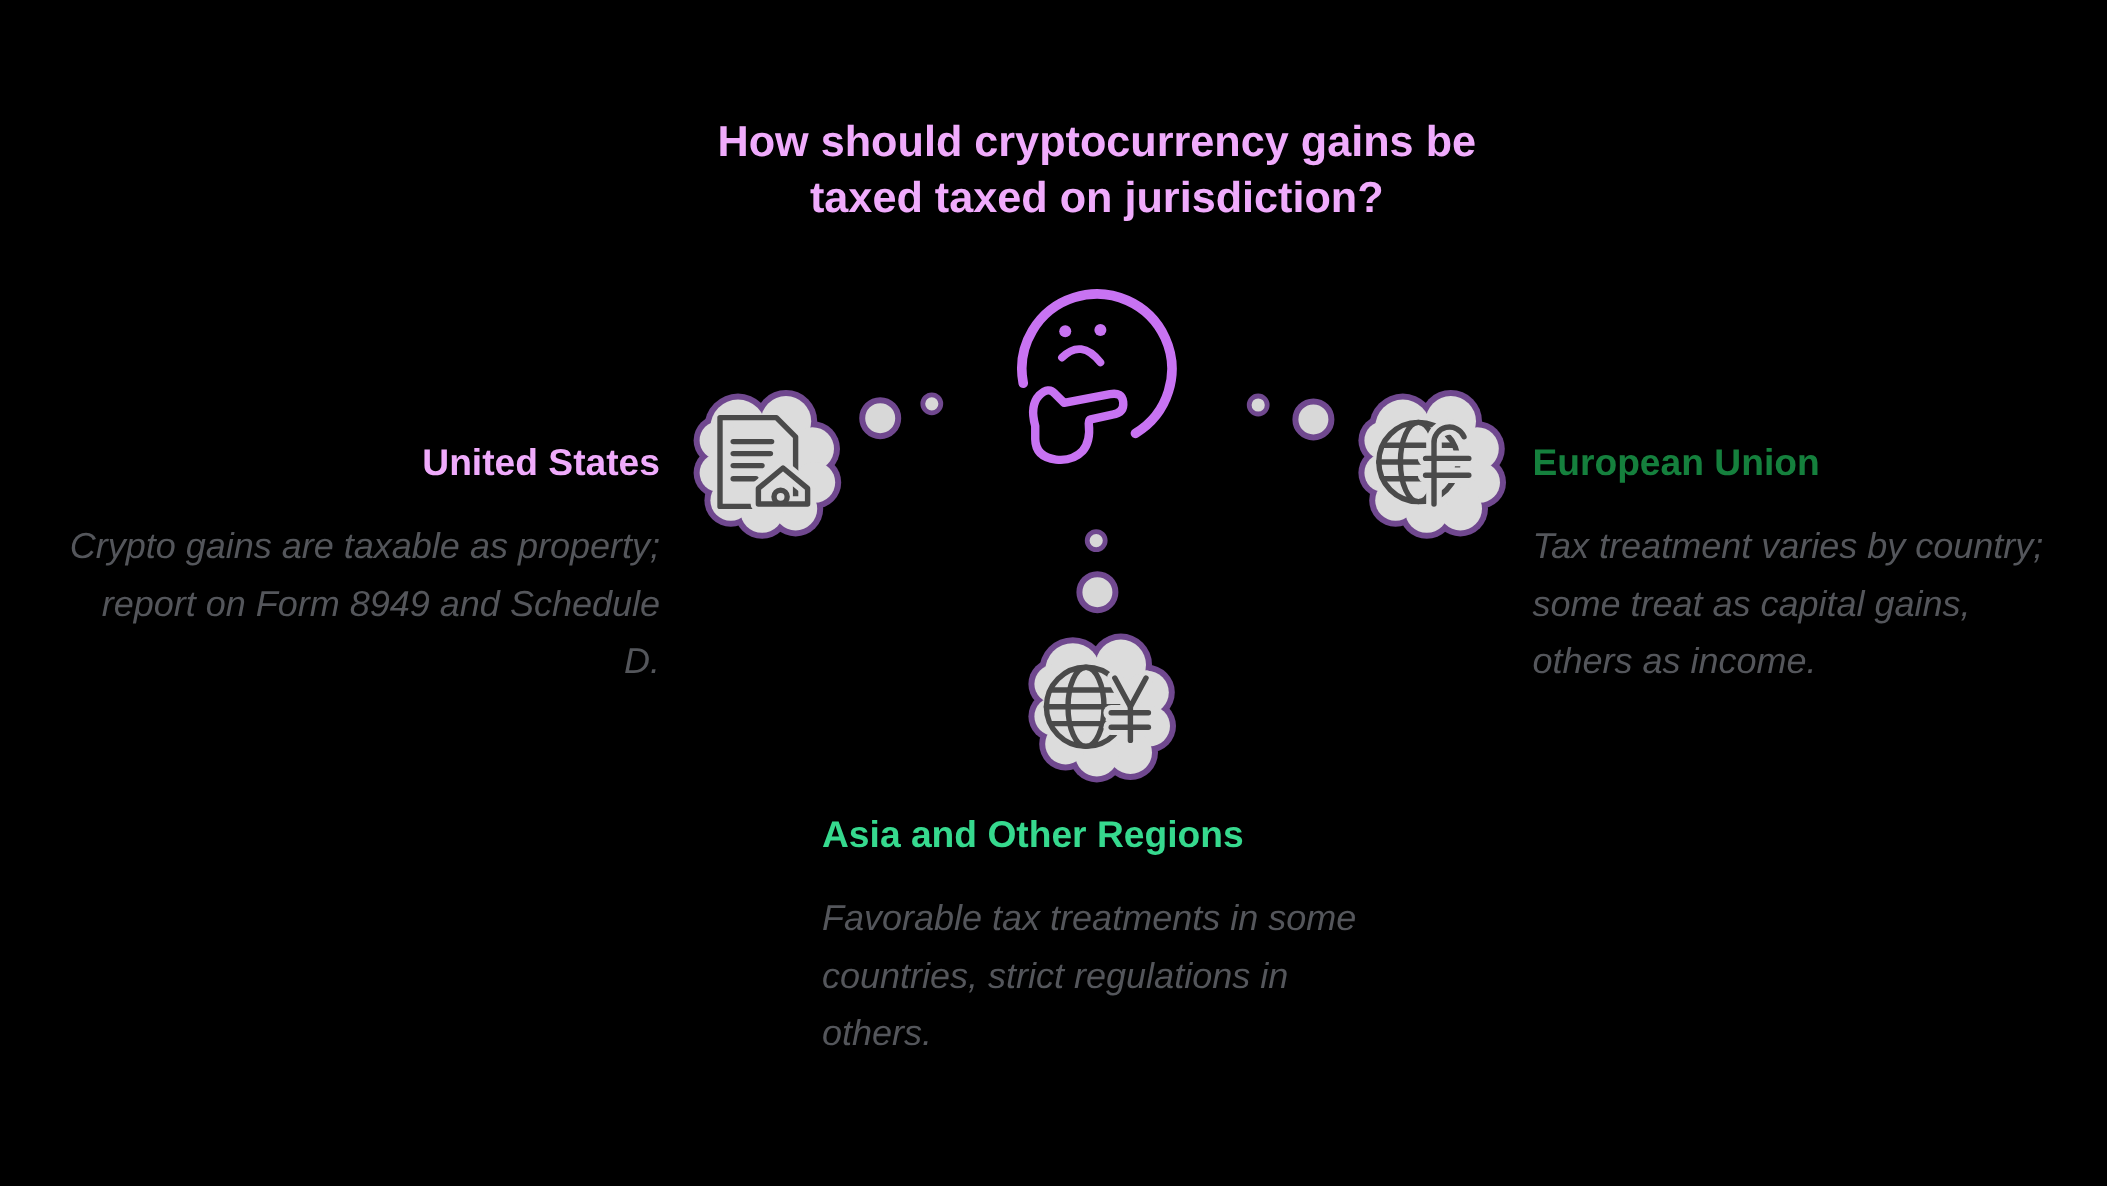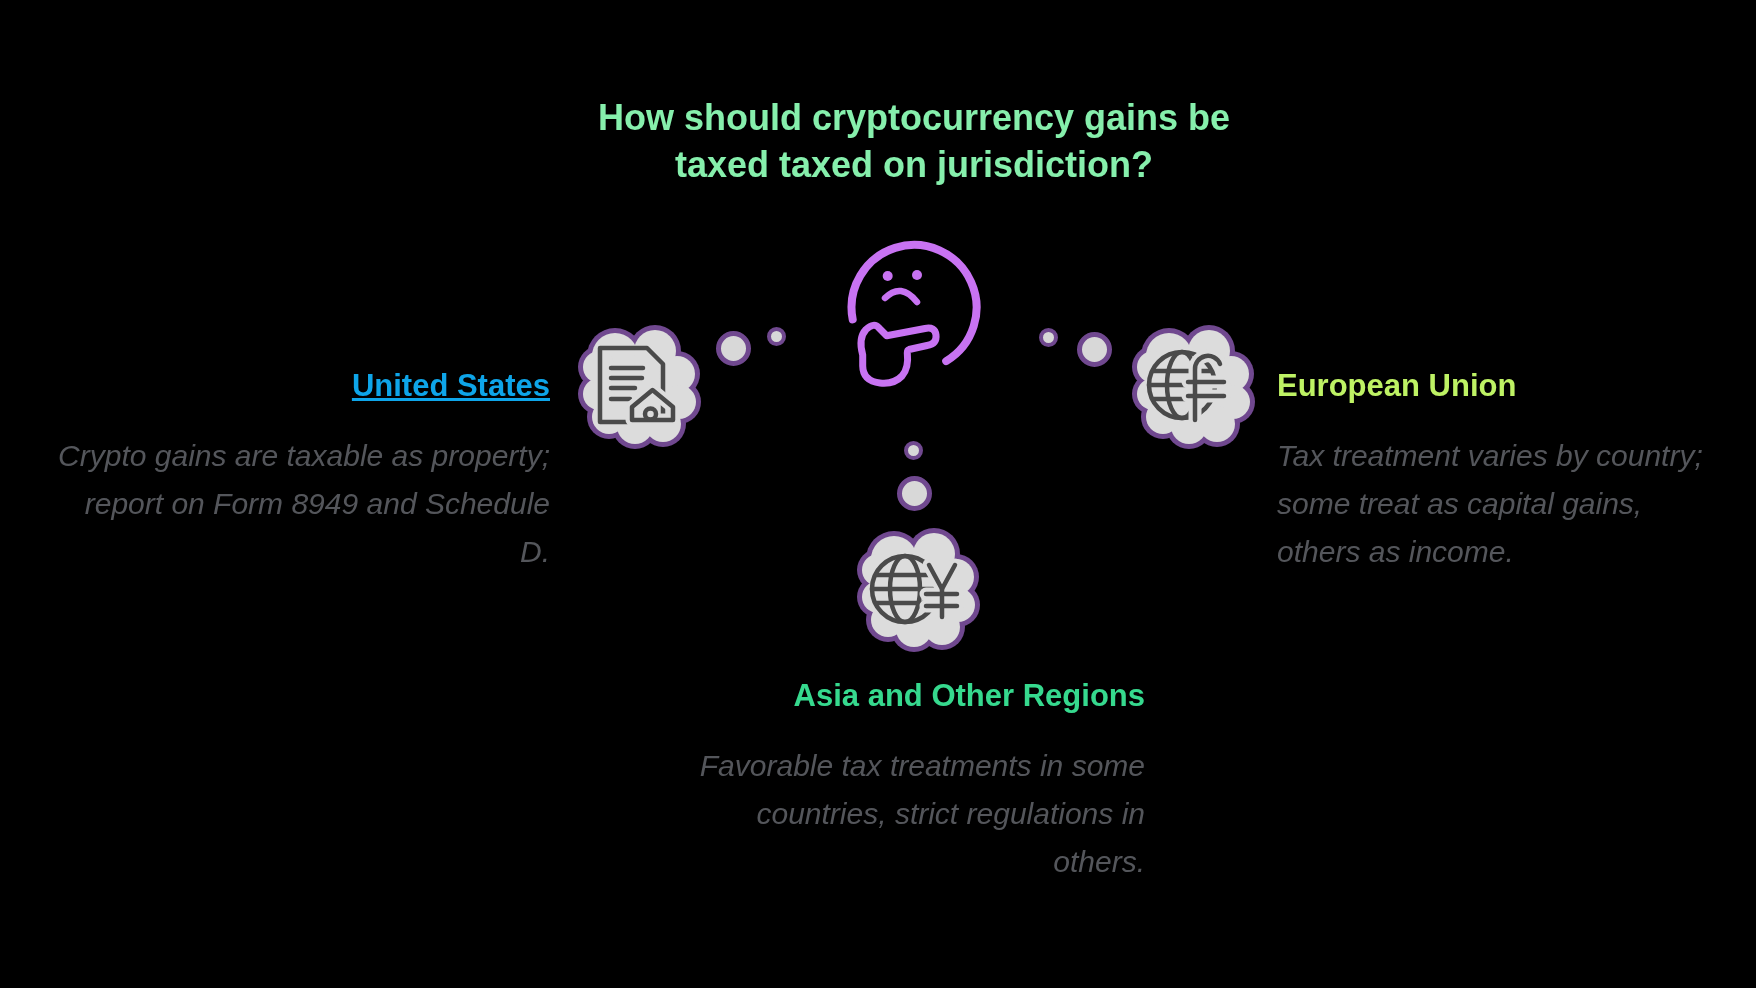--- a/index.html
+++ b/index.html
@@ -3,29 +3,29 @@
 <meta charset="utf-8">
 <style>
   html,body{margin:0;padding:0;}
   body{
     width:1756px;height:988px;background:#000000;position:relative;overflow:hidden;
     font-family:"Liberation Sans", sans-serif;
   }
   .abs{position:absolute;}
   .title{
     left:564px;top:94px;width:700px;text-align:center;
-    color:#86efac;font-size:36px;font-weight:bold;line-height:47px;
+    color:#f0abfc;font-size:36px;font-weight:bold;line-height:47px;
   }
   .node h2{font-size:31px;font-weight:bold;line-height:40px;margin:0;}
   .node p{font-size:30px;color:#54565b;line-height:48px;margin:26px 0 0 0;font-style:italic;}
   .node-us{left:50px;top:366px;width:500px;text-align:right;}
-  .node-us h2{color:#0ea5e9;text-decoration:underline;}
+  .node-us h2{color:#f0abfc;}
   .node-eu{left:1277px;top:366px;width:430px;text-align:left;}
-  .node-eu h2{color:#bef264;}
-  .node-asia{left:685px;top:676px;width:460px;text-align:right;}
+  .node-eu h2{color:#15803d;}
+  .node-asia{left:685px;top:676px;width:460px;text-align:left;}
   .node-asia h2{color:#36d98e;}
   .dot{position:absolute;background:#d8d8d8;border-radius:50%;box-sizing:border-box;border:5px solid #70488f;}
   .dot-sm{width:19px;height:19px;border-width:4px;}
   .dot-lg{width:35px;height:35px;border-width:5px;}
   svg{display:block;}
   .cloud-stroke{fill:#70488f;}
   .cloud-fill{fill:#dcdcdc;}
   .icon-line{stroke:#4a4a4a;stroke-width:4.5;fill:none;stroke-linecap:round;stroke-linejoin:round;}
   .icon-halo{stroke:#dcdcdc;stroke-width:13;fill:none;stroke-linecap:round;stroke-linejoin:round;}
   .face-line{stroke:#c873f2;stroke-width:8;fill:none;stroke-linecap:round;stroke-linejoin:round;}

